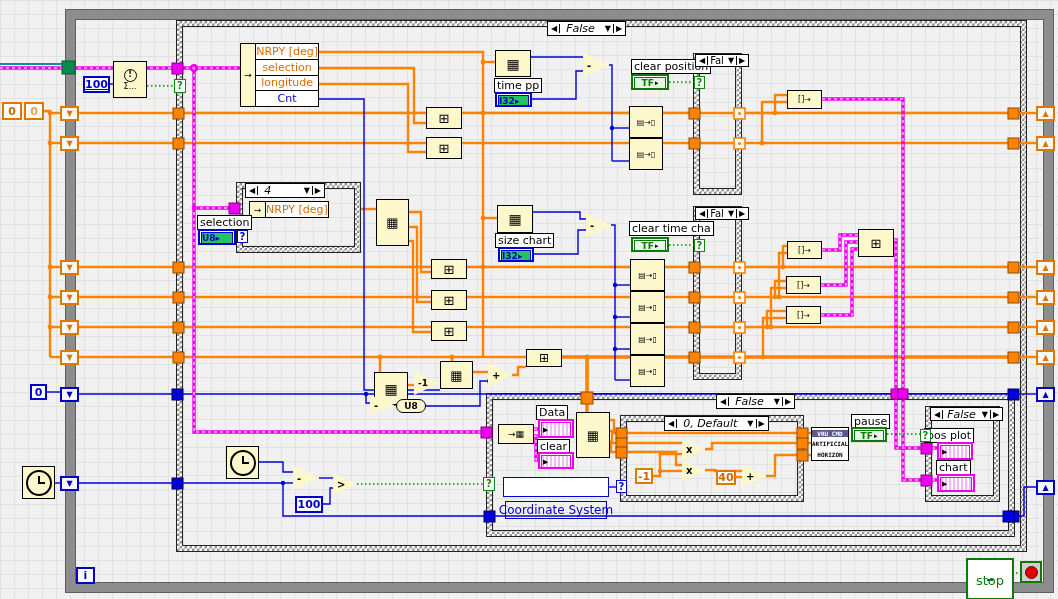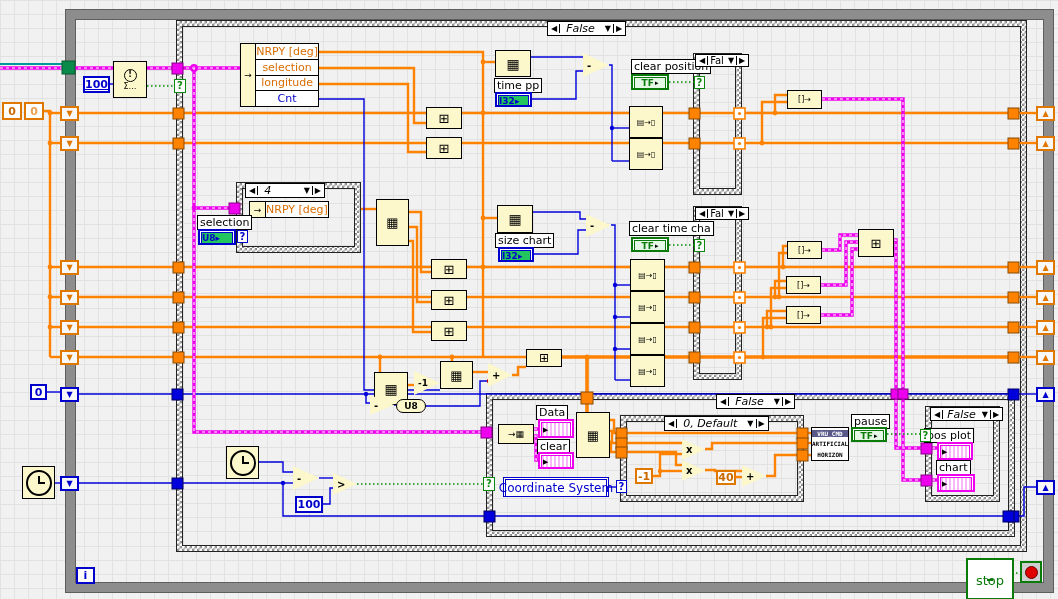--- a/index.html
+++ b/index.html
@@ -52,21 +52,21 @@
      background:repeating-linear-gradient(90deg,#f7b6f7 0 2px,#fff 2px 4px);color:#000;font-size:7px;padding-left:1px;}
   .sr{background:#f8f8f8;border:2px solid #e07800;display:flex;align-items:center;justify-content:center;
       font-size:8px;color:#e07800;z-index:28;line-height:1;}
   .srb{border-color:#0000cc;color:#0000cc;}
   .vru{background:#fff;border:1px solid #000;z-index:25;display:flex;flex-direction:column;justify-content:space-around;}
   .vru div{font-family:"DejaVu Sans Mono",monospace;font-weight:bold;font-size:6px;line-height:7px;
       text-align:center;white-space:nowrap;overflow:hidden;}
   .vru .r1{background:#5a5a8a;color:#fff;}
   .coord{border:1px solid #0000cc;padding:1px;background:#fff;z-index:25;}
   .coord .in{border:1px solid #0000cc;height:100%;display:flex;align-items:center;justify-content:center;
-      color:#0000cc;font-size:12px;white-space:nowrap;}
+      color:#0000cc;font-size:12px;white-space:nowrap;margin-top:22px;}
   .stopb{border:2px solid #0a7a0a;padding:19px;background:#fff;z-index:25;}
   .stopb .in{border:1px solid #0a7a0a;height:100%;display:flex;align-items:center;justify-content:center;
       color:#0a7a0a;font-size:13px;}
   .condt{border:2px solid #0a7a0a;background:#cfcfcf;display:flex;align-items:center;justify-content:center;z-index:25;}
   .condt .dot{width:11px;height:11px;border-radius:50%;background:#e00000;border:1px solid #600;}
   .iter{background:#fff;border:2px solid #0000cc;color:#0000cc;font-size:11px;font-weight:bold;
       display:flex;align-items:center;justify-content:center;z-index:25;}
   .ub{background:#fcf8cc;border:1px solid #000;display:flex;z-index:20;}
   .ub .strip{width:15px;border-right:1px solid #000;display:flex;align-items:center;justify-content:center;font-size:9px;}
   .ub .rows{flex:1;display:flex;flex-direction:column;}

